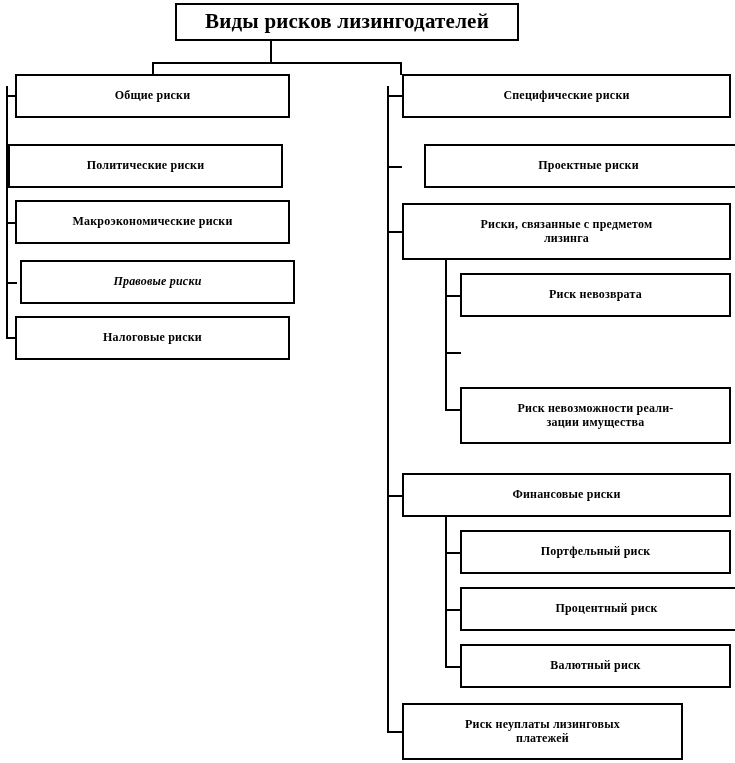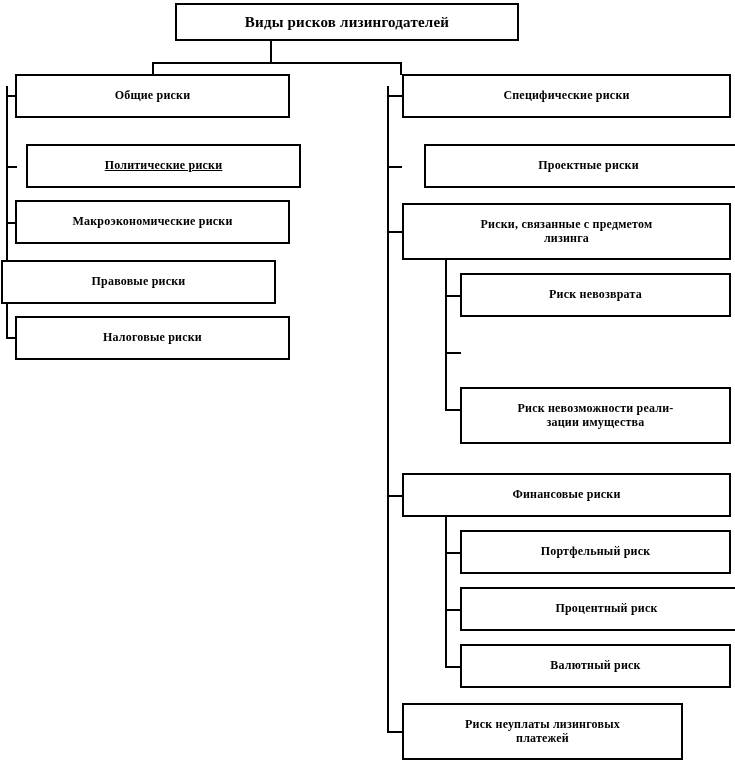--- a/index.html
+++ b/index.html
@@ -30,21 +30,21 @@
     text-align: center;
     line-height: 1.12;
     font-size: 12px;
     font-weight: 700;
     letter-spacing: 0.2px;
     padding: 0 6px;
     z-index: 2;
     white-space: pre-line;
   }
   .node-box.root-node {
-    font-size: 15px;
+    font-size: 21px;
   }
   .connector {
     position: absolute;
     background: #000000;
     z-index: 1;
   }
   .connector.v { width: 2px; }
   .connector.h { height: 2px; }
 </style>
 </head>
@@ -65,25 +65,25 @@
   <div class="node-box" style="left:15px; top:74px; width:275px; height:44px;">Общие риски</div>
 
   <div class="connector v" style="left:6px; top:86px; height:252px;"></div>
 
   <div class="connector h" style="left:6px; top:95px; width:11px;"></div>
   <div class="connector h" style="left:6px; top:166px; width:11px;"></div>
   <div class="connector h" style="left:6px; top:222px; width:11px;"></div>
   <div class="connector h" style="left:6px; top:282px; width:11px;"></div>
   <div class="connector h" style="left:6px; top:337px; width:11px;"></div>
 
-  <div class="node-box" style="left:26px; top:144px; width:275px; height:44px;text-decoration:underline;">Политические риски</div>
+  <div class="node-box" style="left:8px; top:144px; width:275px; height:44px;">Политические риски</div>
 
   <div class="node-box" style="left:15px; top:200px; width:275px; height:44px;">Макроэкономические риски</div>
 
-  <div class="node-box" style="left:1px; top:260px; width:275px; height:44px;">Правовые риски</div>
+  <div class="node-box" style="left:20px; top:260px; width:275px; height:44px;font-style:italic;">Правовые риски</div>
 
   <div class="node-box" style="left:15px; top:316px; width:275px; height:44px;">Налоговые риски</div>
 
   <div class="node-box" style="left:402px; top:74px; width:329px; height:44px;">Специфические риски</div>
 
   <div class="connector v" style="left:387px; top:86px; height:646px;"></div>
 
   <div class="connector h" style="left:387px; top:95px; width:15px;"></div>
   <div class="connector h" style="left:387px; top:166px; width:15px;"></div>
   <div class="connector h" style="left:387px; top:231px; width:15px;"></div>

